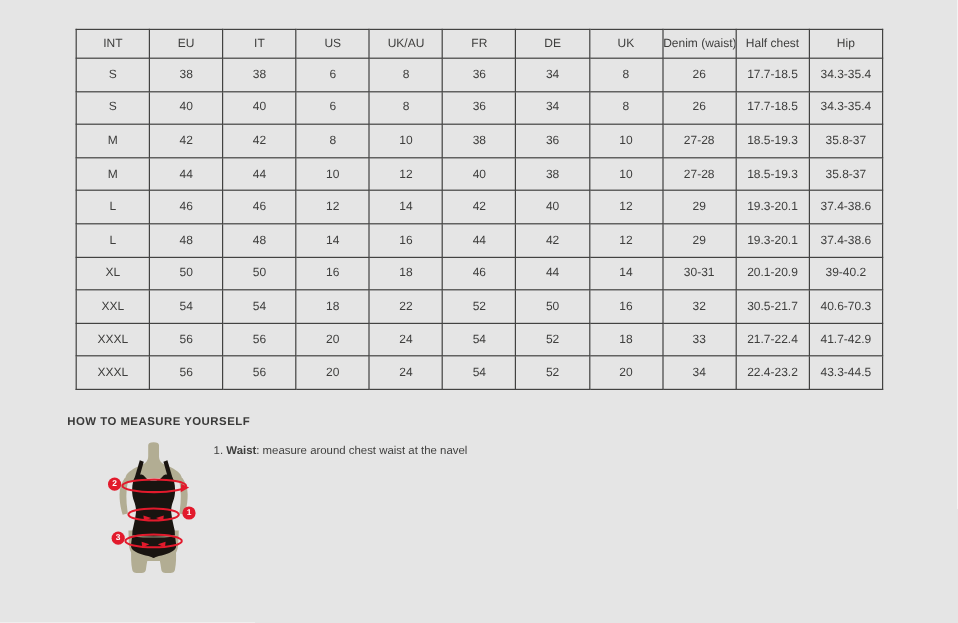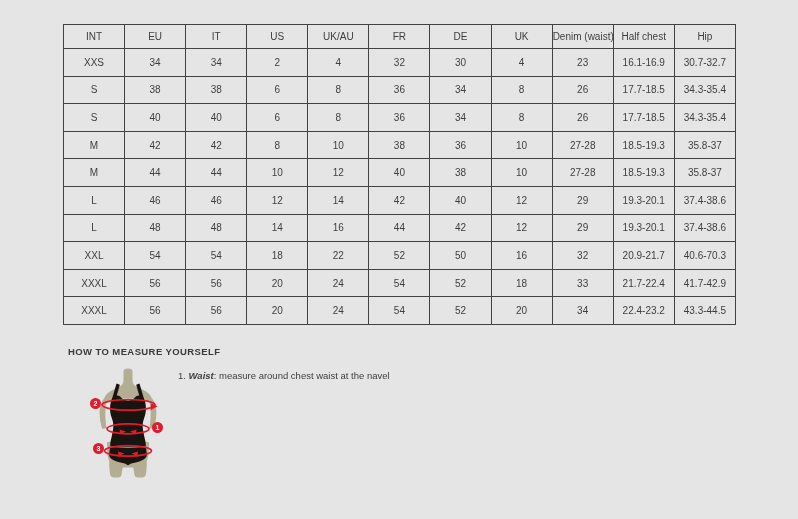--- a/index.html
+++ b/index.html
@@ -17,26 +17,26 @@
   }
   table.size-table th, table.size-table td {
     border:1px solid var(--border, #424241);
     font-weight:400; text-align:center; vertical-align:middle; padding:0;
     white-space:nowrap; overflow:hidden;
   }
   table.size-table thead th { height:23px; }
 
   
   .measure-title {
-    position:absolute; left:68px; top:346px;
+    position:absolute; left:56px; top:346px;
     font-size:9.5px; font-weight:700; letter-spacing:0.4px; color:#3a3a39;
   }
   .steps { position:absolute; left:178px; top:371px; font-size:9.5px; color:#3e3e3d; }
   .step { margin-bottom:6.4px; line-height:10px; }
-  .step-label { font-weight:700;font-style:italic; }
+  .step-label { font-weight:700; }
 
   .figure { position:absolute; left:86px; top:368px; width:88px; height:114px; }
   .figure svg { display:block; }
   .badge {
     position:absolute; width:11px; height:11px; border-radius:50%;
     background:var(--accent-red, #e21a2c); color:#fff;
     font-size:7px; font-weight:700; line-height:11px; text-align:center;
   }
   .badge-chest { left:4px;  top:30px; }
   .badge-waist { left:66px; top:54px; }
@@ -58,33 +58,20 @@
           <th>FR</th>
           <th>DE</th>
           <th>UK</th>
           <th>Denim (waist)</th>
           <th>Half chest</th>
           <th>Hip</th>
         </tr>
     </thead>
     <tbody>
         <tr>
-          <td>XXS</td>
-          <td>34</td>
-          <td>34</td>
-          <td>2</td>
-          <td>4</td>
-          <td>32</td>
-          <td>30</td>
-          <td>4</td>
-          <td>23</td>
-          <td>16.1-16.9</td>
-          <td>30.7-32.7</td>
-        </tr>
-        <tr>
           <td>S</td>
           <td>38</td>
           <td>38</td>
           <td>6</td>
           <td>8</td>
           <td>36</td>
           <td>34</td>
           <td>8</td>
           <td>26</td>
           <td>17.7-18.5</td>
@@ -147,32 +134,45 @@
           <td>48</td>
           <td>48</td>
           <td>14</td>
           <td>16</td>
           <td>44</td>
           <td>42</td>
           <td>12</td>
           <td>29</td>
           <td>19.3-20.1</td>
           <td>37.4-38.6</td>
+        </tr>
+        <tr>
+          <td>XL</td>
+          <td>50</td>
+          <td>50</td>
+          <td>16</td>
+          <td>18</td>
+          <td>46</td>
+          <td>44</td>
+          <td>14</td>
+          <td>30-31</td>
+          <td>20.1-20.9</td>
+          <td>39-40.2</td>
         </tr>
         <tr>
           <td>XXL</td>
           <td>54</td>
           <td>54</td>
           <td>18</td>
           <td>22</td>
           <td>52</td>
           <td>50</td>
           <td>16</td>
           <td>32</td>
-          <td>20.9-21.7</td>
+          <td>30.5-21.7</td>
           <td>40.6-70.3</td>
         </tr>
         <tr>
           <td>XXXL</td>
           <td>56</td>
           <td>56</td>
           <td>20</td>
           <td>24</td>
           <td>54</td>
           <td>52</td>

